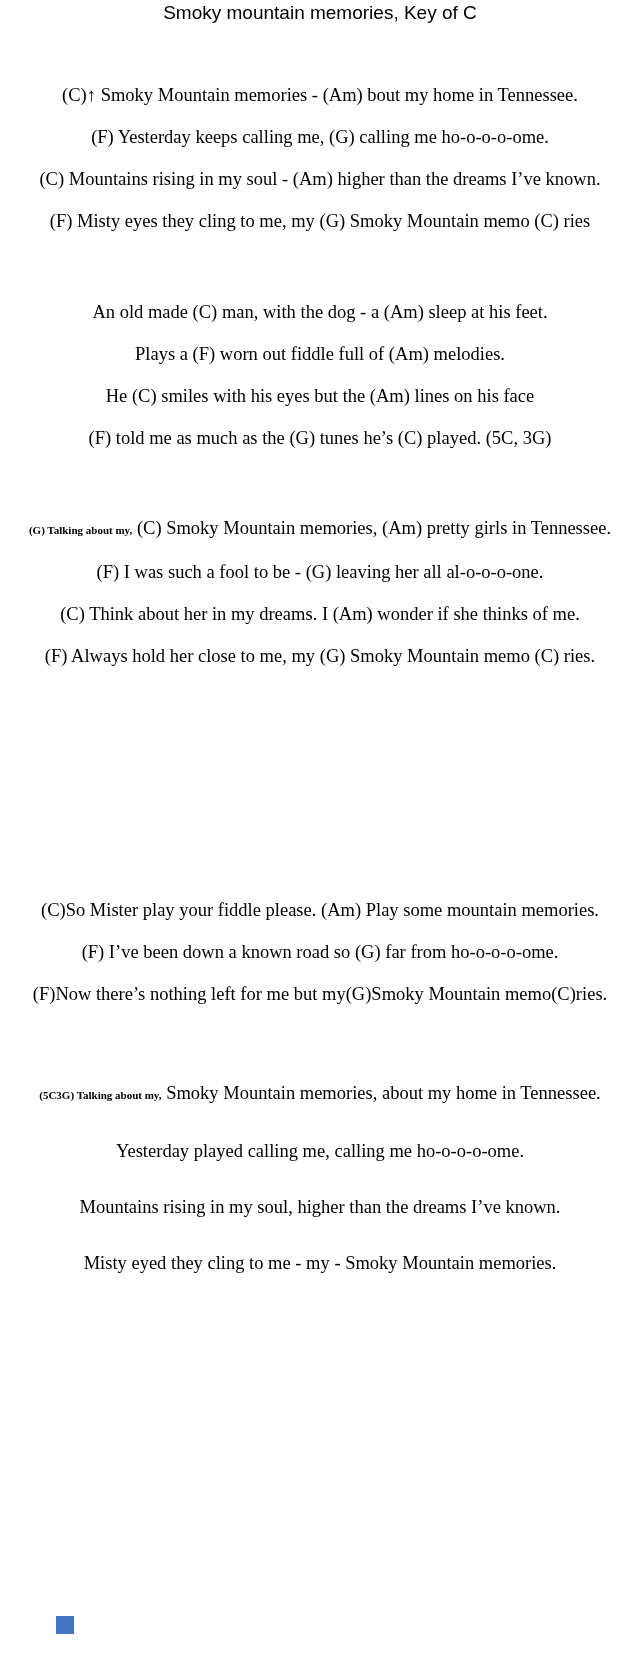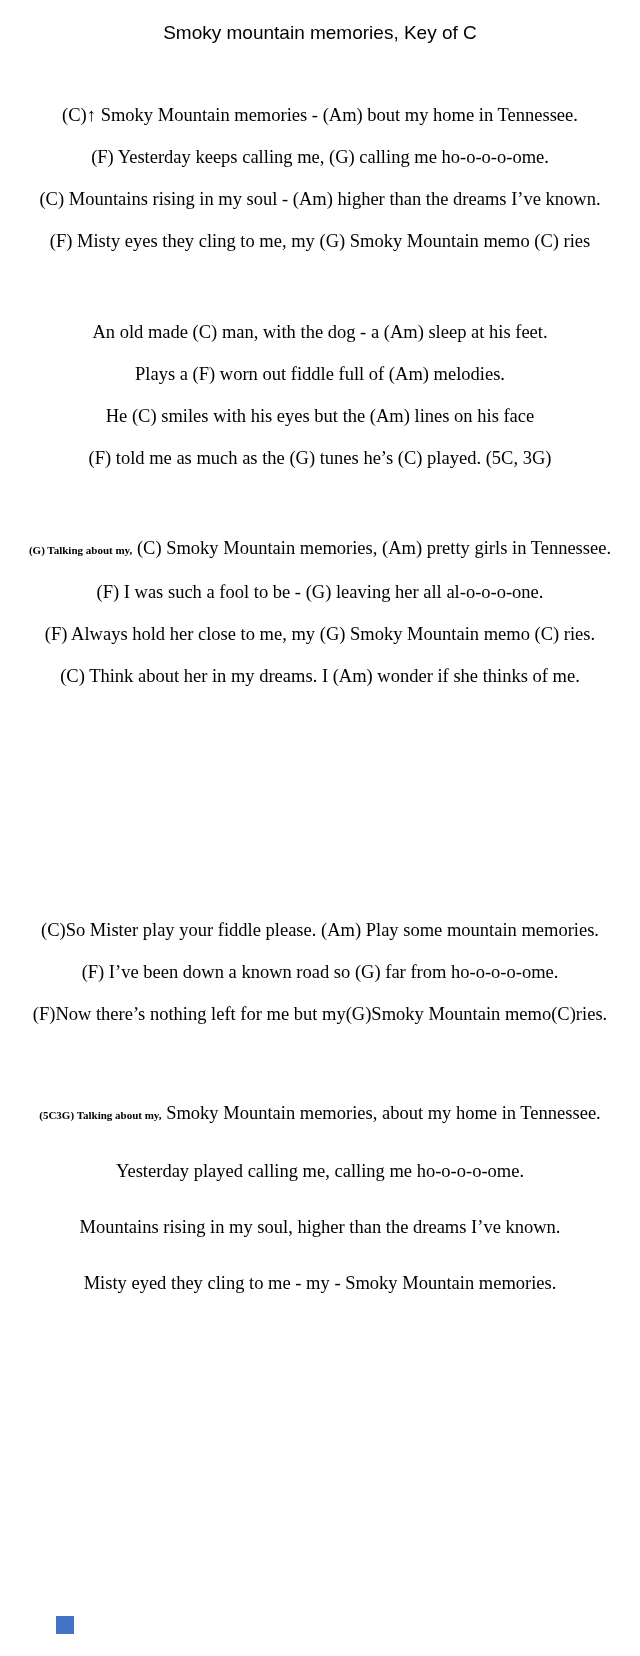--- a/index.html
+++ b/index.html
@@ -7,21 +7,21 @@
     width: 640px;
     height: 1656px;
     background: #ffffff;
     color: #000000;
     font-family: "Liberation Serif", serif;
     position: relative;
     overflow: hidden;
   }
   .page-title {
     margin: 0;
-    padding-top: 22px;
+    padding-top: 2px;
     text-align: center;
     font-family: "Liberation Sans", sans-serif;
     font-weight: 400;
     font-size: 19px;
     line-height: 22px;
   }
   .verse p {
     margin: 0;
     text-align: center;
     font-size: 18.5px;
@@ -60,22 +60,22 @@
       </div>
       <div class="verse v2">
         <p>An old made (C) man, with the dog - a (Am) sleep at his feet.</p>
         <p>Plays a (F) worn out fiddle full of (Am) melodies.</p>
         <p>He (C) smiles with his eyes but the (Am) lines on his face</p>
         <p>(F) told me as much as the (G) tunes he’s (C) played. (5C, 3G)</p>
       </div>
       <div class="verse v3">
         <p><span class="lead">(G) Talking about my,</span> (C) Smoky Mountain memories, (Am) pretty girls in Tennessee.</p>
         <p>(F) I was such a fool to be - (G) leaving her all al-o-o-o-one.</p>
+        <p>(C) Think about her in my dreams. I (Am) wonder if she thinks of me.</p>
         <p>(F) Always hold her close to me, my (G) Smoky Mountain memo (C) ries.</p>
-        <p>(C) Think about her in my dreams. I (Am) wonder if she thinks of me.</p>
       </div>
       <div class="verse v4">
         <p>(C)So Mister play your fiddle please. (Am) Play some mountain memories.</p>
         <p>(F) I’ve been down a known road so (G) far from ho-o-o-o-ome.</p>
         <p>(F)Now there’s nothing left for me but my(G)Smoky Mountain memo(C)ries.</p>
       </div>
       <div class="verse v5">
         <p><span class="lead">(5C3G) Talking about my,</span> Smoky Mountain memories, about my home in Tennessee.</p>
         <p>Yesterday played calling me, calling me ho-o-o-o-ome.</p>
         <p>Mountains rising in my soul, higher than the dreams I’ve known.</p>

